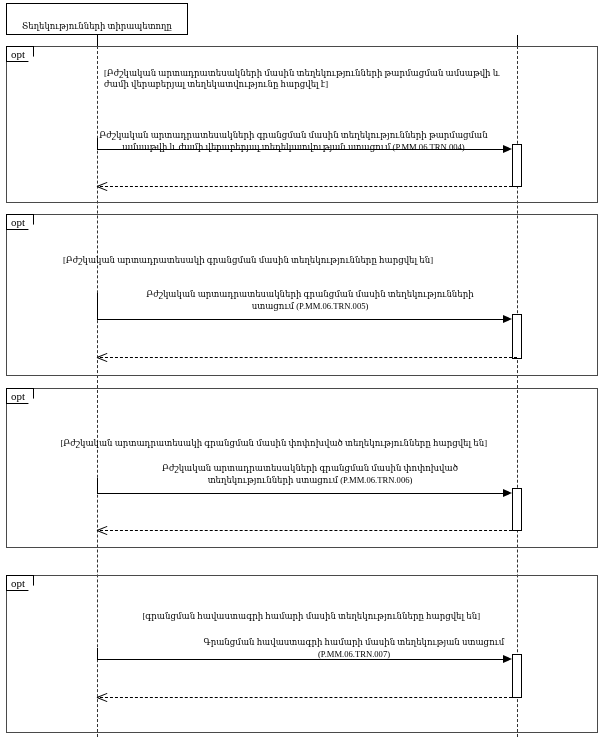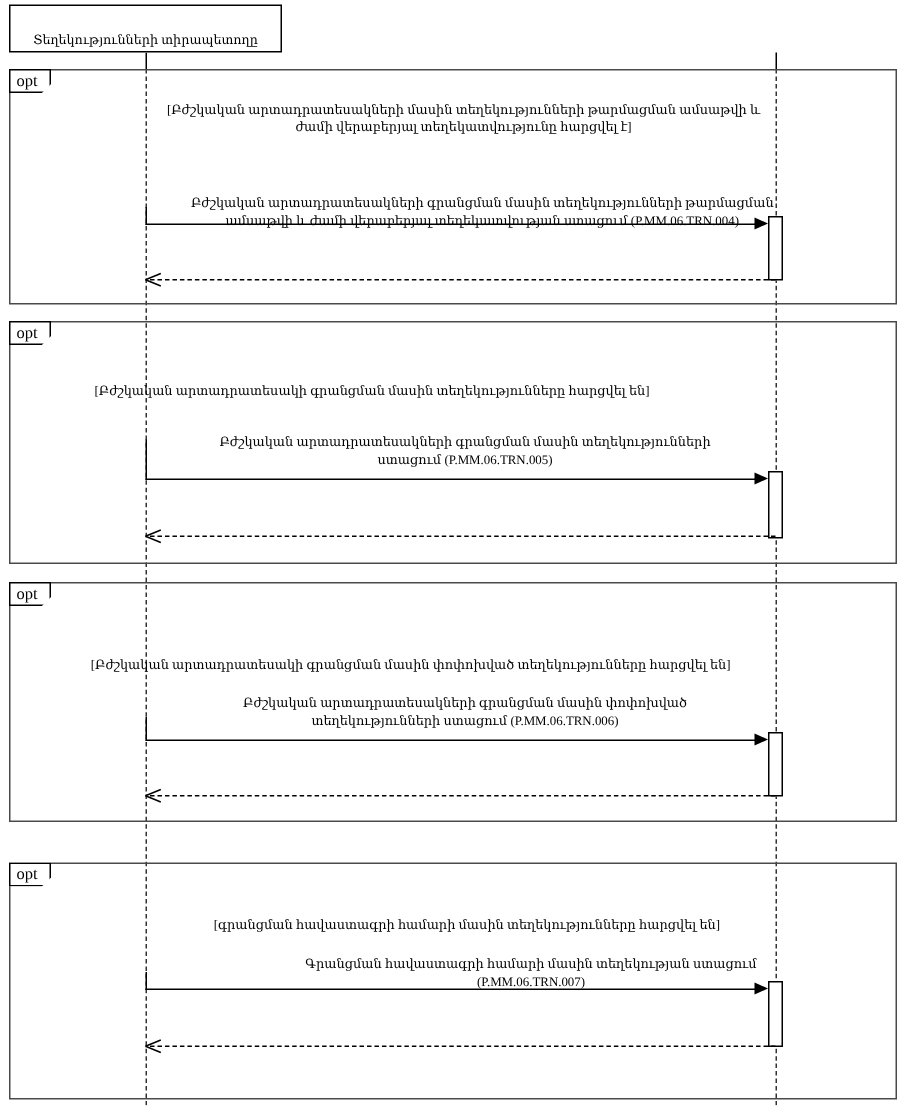--- a/index.html
+++ b/index.html
@@ -79,21 +79,20 @@
     line-height: 15px;
     font-family: "Liberation Serif", "DejaVu Serif", serif;
     -webkit-clip-path: polygon(0 0, 100% 0, 100% 62%, 78% 100%, 0 100%);
     clip-path: polygon(0 0, 100% 0, 100% 62%, 78% 100%, 0 100%);
     z-index: 4;
   }
   .fragment-guard {
     position: absolute;
     font-size: 8.6px;
     line-height: 1.25;
-    text-align: center;
     white-space: nowrap;
     z-index: 4;
   }
   .fragment-guard.wrapped {
     white-space: normal;
   }
   
   .activation {
     position: absolute;
     box-sizing: border-box;
@@ -169,21 +168,21 @@
   <div class="lifeline-head-stem" style="left:517px; top:35px; height:11px;"></div>
 
   <div class="lifeline" style="left:97px; top:46px; height:691px;"></div>
   <div class="lifeline" style="left:517px; top:46px; height:691px;"></div>
 
   <div class="fragment" style="left:6px; top:46px; width:592px; height:157px;">
     <div class="fragment-tag">opt</div>
   </div>
   <div class="fragment-guard wrapped" style="left:104px; top:68px; width:410px;">[Բժշկական արտադրատեսակների մասին տեղեկությունների թարմացման ամսաթվի և ժամի վերաբերյալ տեղեկատվությունը հարցվել է]</div>
 
-  <div class="msg-label" style="left:124px; top:129px; width:395px;text-align:center;">Բժշկական արտադրատեսակների գրանցման մասին տեղեկությունների թարմացման ամսաթվի և ժամի վերաբերյալ տեղեկատվության ստացում (P.MM.06.TRN.004)</div>
+  <div class="msg-label" style="left:96px; top:129px; width:395px;text-align:center;">Բժշկական արտադրատեսակների գրանցման մասին տեղեկությունների թարմացման ամսաթվի և ժամի վերաբերյալ տեղեկատվության ստացում (P.MM.06.TRN.004)</div>
   <div class="msg-stub" style="left:97px; top:138px; height:12px;"></div>
   <div class="msg-line solid" style="left:97px; top:149px; width:408px;"></div>
   <div class="arrowhead-right" style="left:503px; top:145px;"></div>
   <div class="activation" style="left:512px; top:144px; height:43px;"></div>
 
   <div class="msg-line dashed" style="left:100px; top:186px; width:417px;"></div>
   <div class="arrowhead-left-open" style="left:97px; top:181px;"></div>
 
   <div class="fragment" style="left:6px; top:214px; width:592px; height:162px;">
     <div class="fragment-tag">opt</div>

